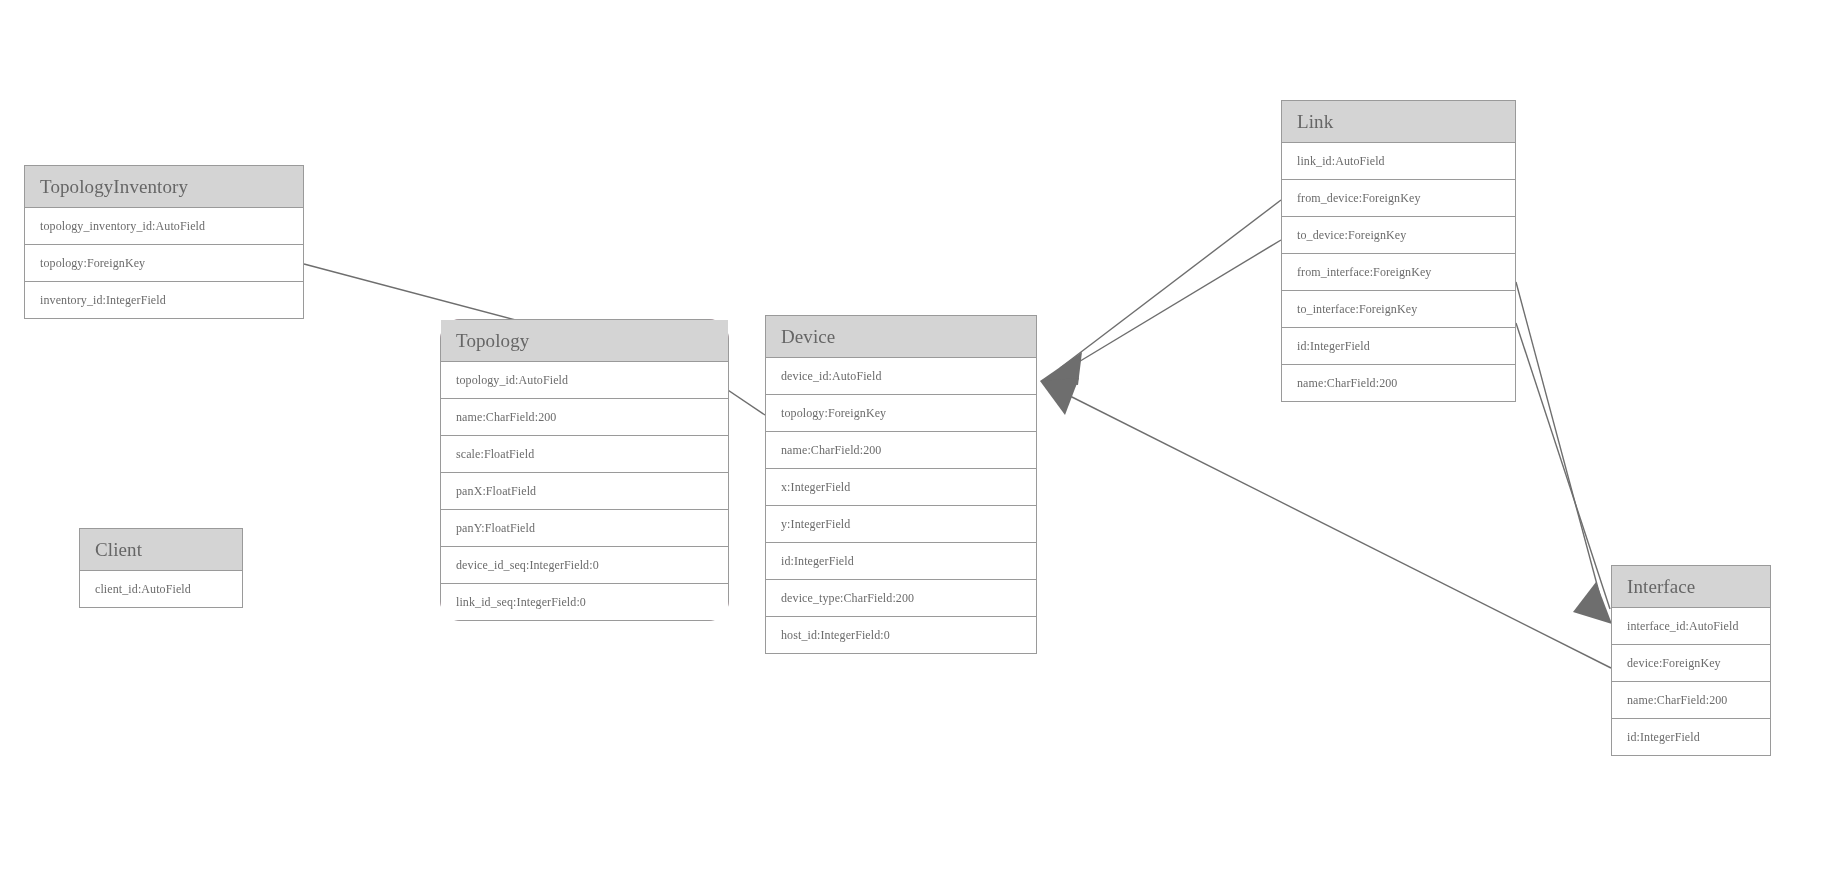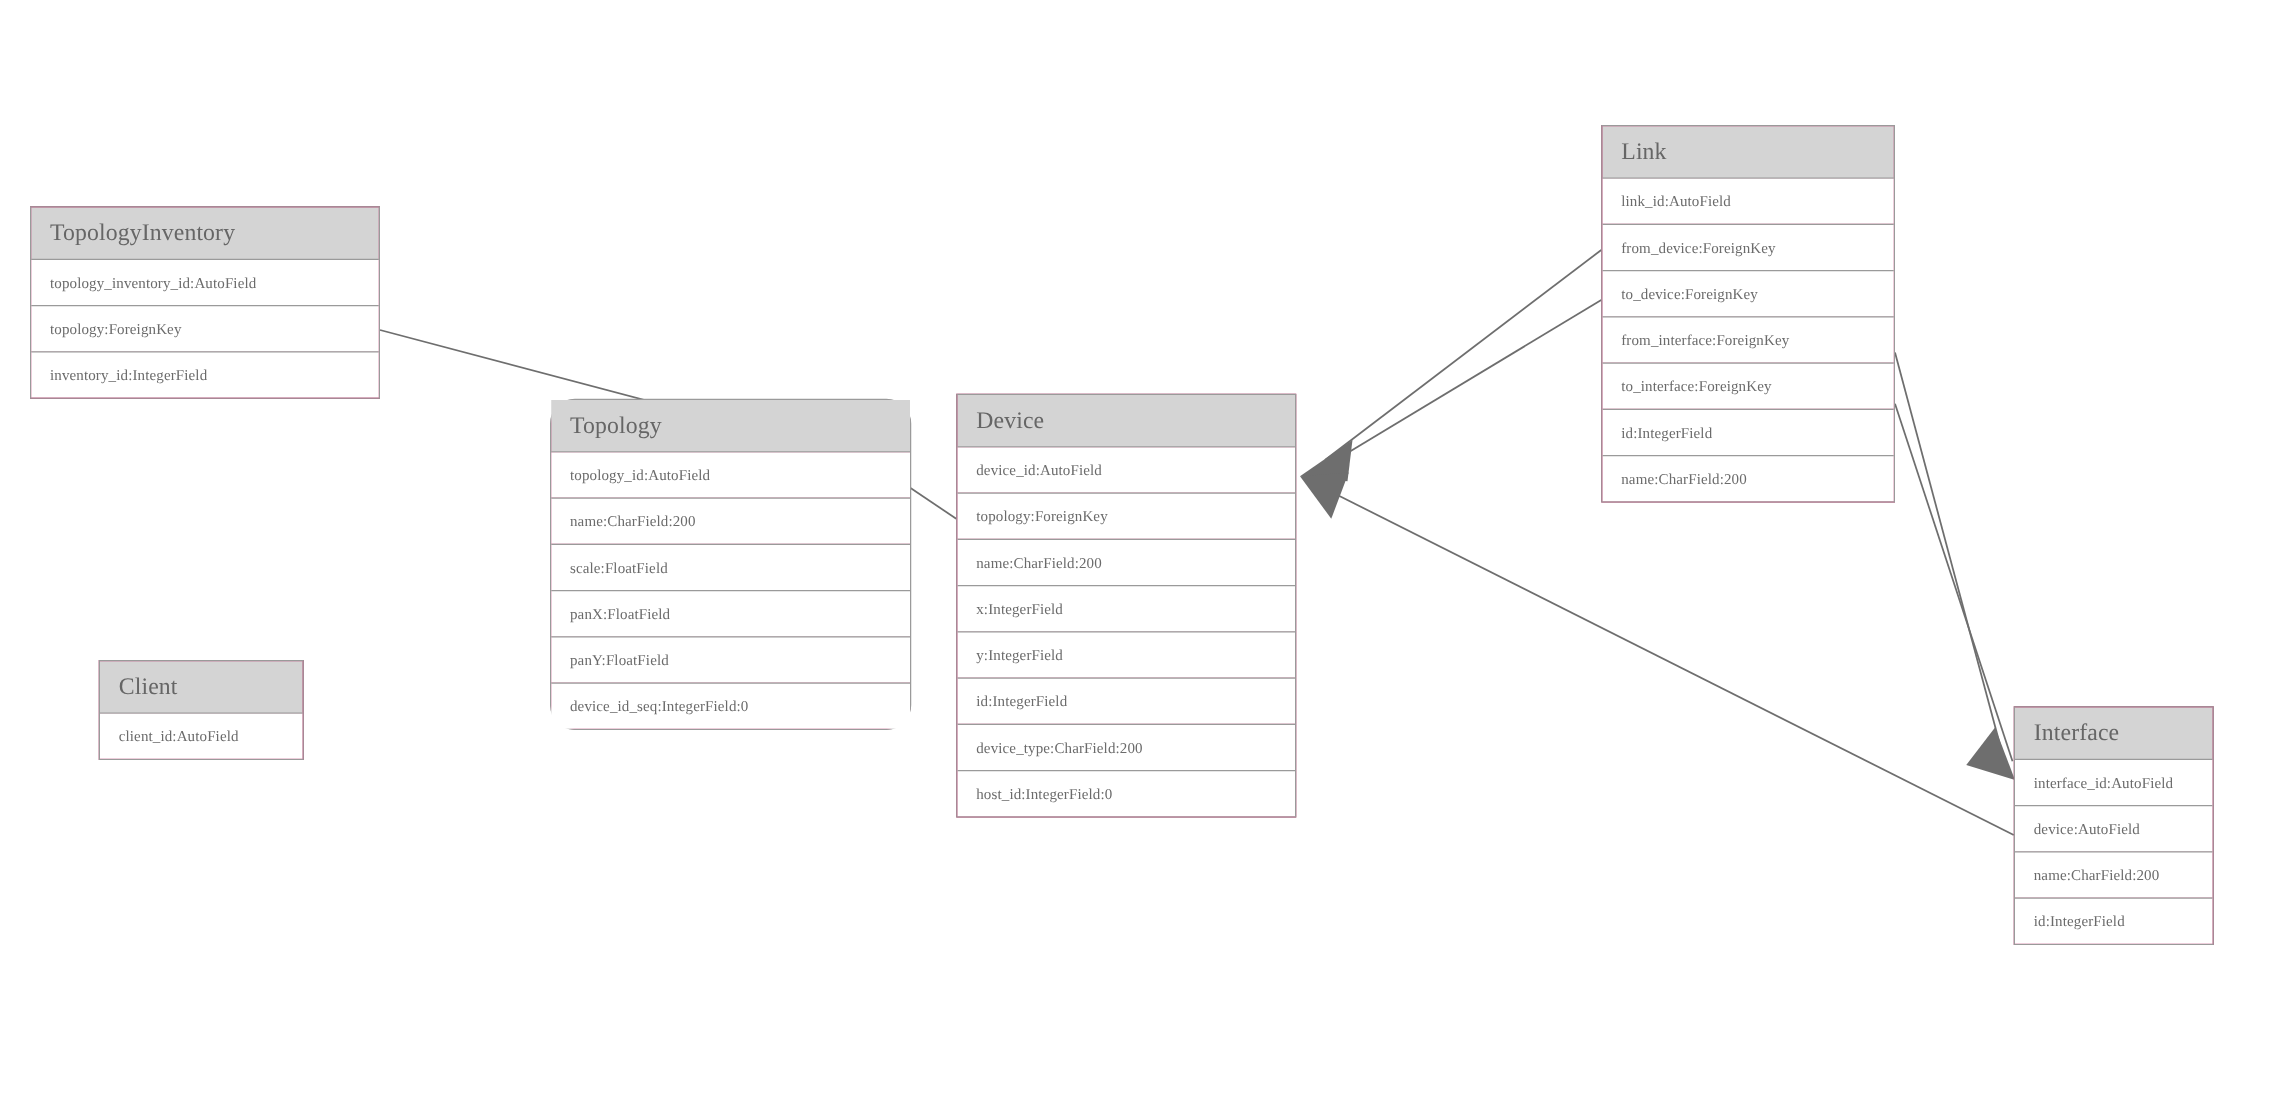--- a/index.html
+++ b/index.html
@@ -129,20 +129,21 @@
     </div>
     <div class="entity" style="left: 440px; top: 319px; width: 289px; border-color: rgb(154, 154, 154); border-radius: 20px;">
       <div class="entity-header" style="background: rgb(212, 212, 212); border-bottom-color: rgb(154, 154, 154);">Topology</div>
       <div class="entity-body">
         <div class="entity-row" style="border-top-color: rgb(154, 154, 154); color: rgb(107, 107, 107);">topology_id:AutoField</div>
         <div class="entity-row" style="border-top-color: rgb(154, 154, 154); color: rgb(107, 107, 107);">name:CharField:200</div>
         <div class="entity-row" style="border-top-color: rgb(154, 154, 154); color: rgb(107, 107, 107);">scale:FloatField</div>
         <div class="entity-row" style="border-top-color: rgb(154, 154, 154); color: rgb(107, 107, 107);">panX:FloatField</div>
         <div class="entity-row" style="border-top-color: rgb(154, 154, 154); color: rgb(107, 107, 107);">panY:FloatField</div>
         <div class="entity-row" style="border-top-color: rgb(154, 154, 154); color: rgb(107, 107, 107);">device_id_seq:IntegerField:0</div>
+        <div class="entity-row" style="border-top-color: rgb(154, 154, 154); color: rgb(107, 107, 107);">link_id_seq:IntegerField:0</div>
       </div>
     </div>
     <div class="entity" style="left: 765px; top: 315px; width: 272px; border-color: rgb(154, 154, 154);">
       <div class="entity-header" style="background: rgb(212, 212, 212); border-bottom-color: rgb(154, 154, 154);">Device</div>
       <div class="entity-body">
         <div class="entity-row" style="border-top-color: rgb(154, 154, 154); color: rgb(107, 107, 107);">device_id:AutoField</div>
         <div class="entity-row" style="border-top-color: rgb(154, 154, 154); color: rgb(107, 107, 107);">topology:ForeignKey</div>
         <div class="entity-row" style="border-top-color: rgb(154, 154, 154); color: rgb(107, 107, 107);">name:CharField:200</div>
         <div class="entity-row" style="border-top-color: rgb(154, 154, 154); color: rgb(107, 107, 107);">x:IntegerField</div>
         <div class="entity-row" style="border-top-color: rgb(154, 154, 154); color: rgb(107, 107, 107);">y:IntegerField</div>
@@ -160,18 +161,18 @@
         <div class="entity-row" style="border-top-color: rgb(154, 154, 154); color: rgb(107, 107, 107);">from_interface:ForeignKey</div>
         <div class="entity-row" style="border-top-color: rgb(154, 154, 154); color: rgb(107, 107, 107);">to_interface:ForeignKey</div>
         <div class="entity-row" style="border-top-color: rgb(154, 154, 154); color: rgb(107, 107, 107);">id:IntegerField</div>
         <div class="entity-row" style="border-top-color: rgb(154, 154, 154); color: rgb(107, 107, 107);">name:CharField:200</div>
       </div>
     </div>
     <div class="entity" style="left: 1611px; top: 565px; width: 160px; border-color: rgb(154, 154, 154);">
       <div class="entity-header" style="background: rgb(212, 212, 212); border-bottom-color: rgb(154, 154, 154);">Interface</div>
       <div class="entity-body">
         <div class="entity-row" style="border-top-color: rgb(154, 154, 154); color: rgb(107, 107, 107);">interface_id:AutoField</div>
-        <div class="entity-row" style="border-top-color: rgb(154, 154, 154); color: rgb(107, 107, 107);">device:AutoField</div>
+        <div class="entity-row" style="border-top-color: rgb(154, 154, 154); color: rgb(107, 107, 107);">device:ForeignKey</div>
         <div class="entity-row" style="border-top-color: rgb(154, 154, 154); color: rgb(107, 107, 107);">name:CharField:200</div>
         <div class="entity-row" style="border-top-color: rgb(154, 154, 154); color: rgb(107, 107, 107);">id:IntegerField</div>
       </div>
     </div>
   </div>
 
 </body></html>

